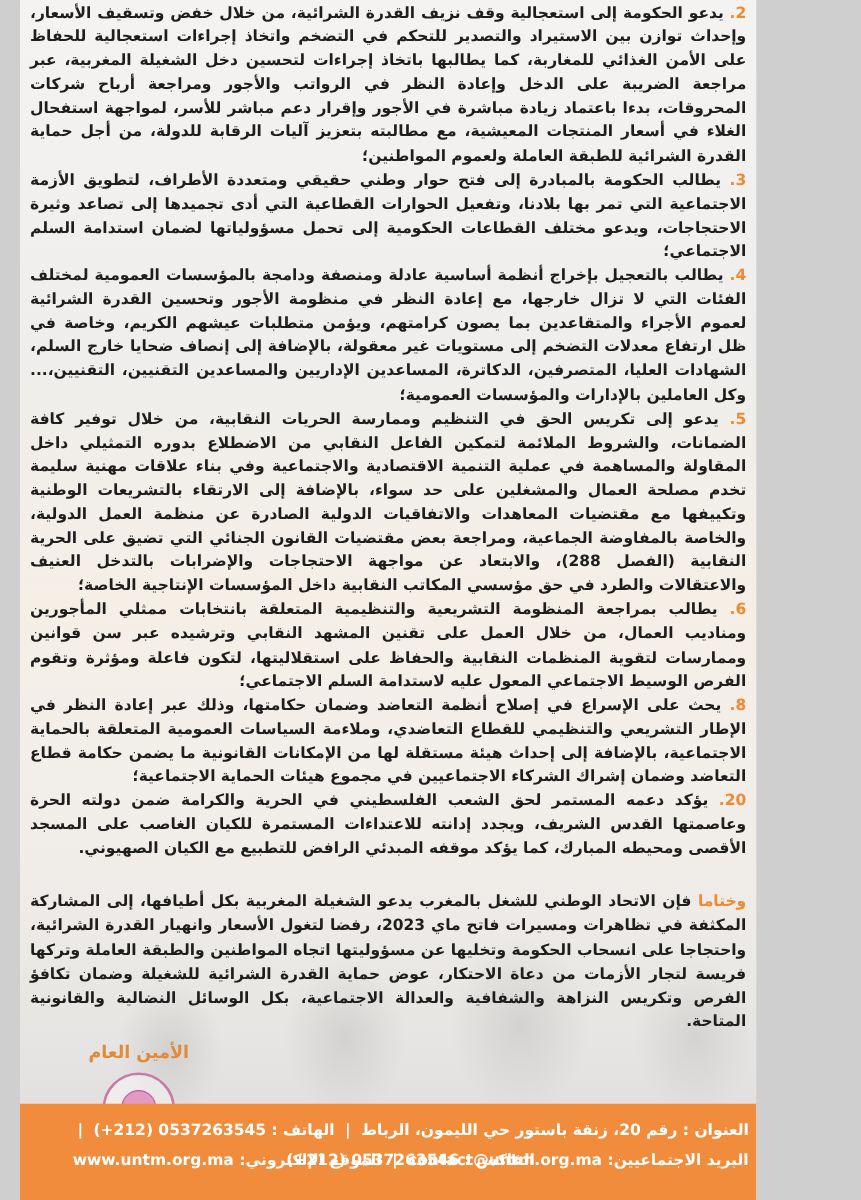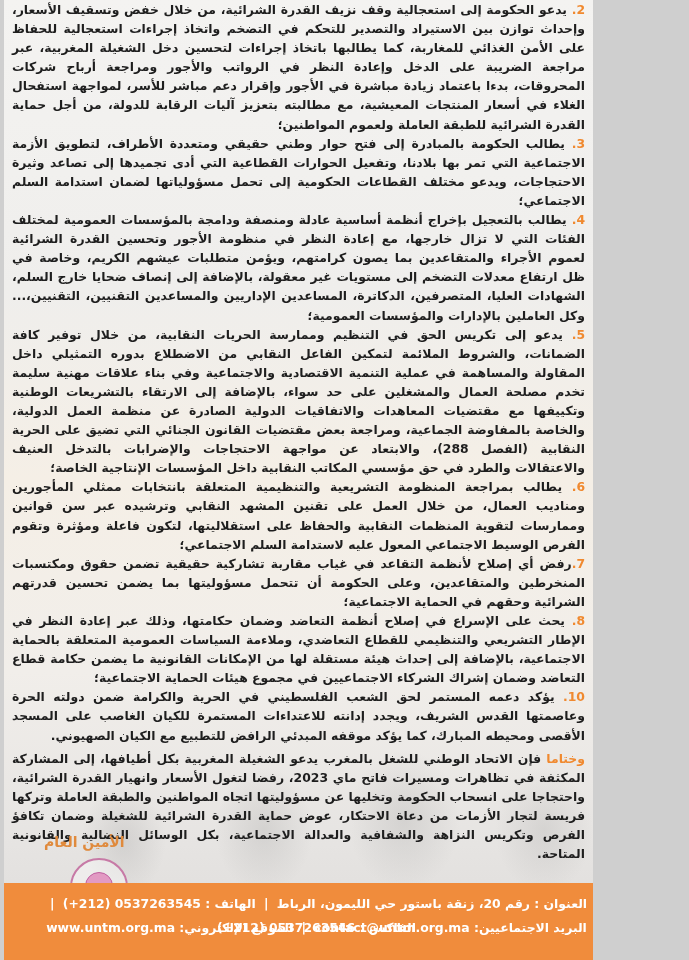--- a/index.html
+++ b/index.html
@@ -2,21 +2,21 @@
 <html><head>
 <meta charset="utf-8">
 <style>
   html, body { margin: 0; padding: 0; }
   body {
     width: 689px; height: 960px; overflow: hidden;
     background: #cfcfcf;
     font-family: "DejaVu Sans", sans-serif;
   }
   .page {
-    position: absolute; left: 4px; top: 0; width: 589px; height: 960px;
+    position: absolute; left: 16px; top: 0; width: 589px; height: 960px;
     background: linear-gradient(180deg, #f4f3f1 0%, #efeeec 30%, #f5efe6 50%, #f1eeea 70%, #e6e4e2 88%, #dcdad8 100%);
     overflow: hidden;
     text-decoration: underline;
   }
   .bg-crowd {
     position: absolute; left: 0; right: 0; bottom: 70px; height: 210px;
     background:
       radial-gradient(ellipse 60px 80px at 120px 160px, rgba(120,120,120,0.18), transparent 70%),
       radial-gradient(ellipse 70px 90px at 260px 150px, rgba(110,110,110,0.16), transparent 70%),
       radial-gradient(ellipse 80px 100px at 400px 140px, rgba(110,110,110,0.16), transparent 70%),
@@ -25,25 +25,25 @@
     pointer-events: none;
   }
   .content {
     position: absolute; left: 8px; right: 8px; top: 0;
     direction: rtl; text-align: justify;
     font-size: 12.4px; line-height: 19.1px; font-weight: bold;
     color: #1e1e1e;
   }
   .item { margin: 0; }
   .num { color: #f0892f; font-weight: bold; }
-  .closing { margin-top: 4px; }
+  .closing { margin-top: 24px; }
   .closing .lead { color: #f0892f; }
   .signature {
     position: absolute; left: 40px; top: 834px; width: 110px;
-    text-align: left; direction: rtl;
+    text-align: center; direction: rtl;
   }
   .sig-title { color: #e08a3c; font-size: 14px; font-weight: bold; }
   .stamp {
     margin: 8px auto 0; width: 54px; height: 54px; border-radius: 50%;
     border: 2px solid #c77aa6; position: relative;
     background: rgba(255,255,255,0.4);
   }
   .stamp-inner {
     position: absolute; left: 13px; top: 12px; width: 26px; height: 26px;
     border-radius: 50%; background: #e29ac3; border: 1px solid #c060a0;
@@ -62,23 +62,22 @@
 
 <div class="page">
   <div class="bg-crowd"></div>
 
   <div class="content">
     <p class="item"><span class="num">2.</span><span> يدعو الحكومة إلى استعجالية وقف نزيف القدرة الشرائية، من خلال خفض وتسقيف الأسعار، وإحداث توازن بين الاستيراد والتصدير للتحكم في التضخم واتخاذ إجراءات استعجالية للحفاظ على الأمن الغذائي للمغاربة، كما يطالبها باتخاذ إجراءات لتحسين دخل الشغيلة المغربية، عبر مراجعة الضريبة على الدخل وإعادة النظر في الرواتب والأجور ومراجعة أرباح شركات المحروقات، بدءا باعتماد زيادة مباشرة في الأجور وإقرار دعم مباشر للأسر، لمواجهة استفحال الغلاء في أسعار المنتجات المعيشية، مع مطالبته بتعزيز آليات الرقابة للدولة، من أجل حماية القدرة الشرائية للطبقة العاملة ولعموم المواطنين؛</span></p>
     <p class="item"><span class="num">3.</span><span> يطالب الحكومة بالمبادرة إلى فتح حوار وطني حقيقي ومتعددة الأطراف، لتطويق الأزمة الاجتماعية التي تمر بها بلادنا، وتفعيل الحوارات القطاعية التي أدى تجميدها إلى تصاعد وثيرة الاحتجاجات، ويدعو مختلف القطاعات الحكومية إلى تحمل مسؤولياتها لضمان استدامة السلم الاجتماعي؛</span></p>
     <p class="item"><span class="num">4.</span><span> يطالب بالتعجيل بإخراج أنظمة أساسية عادلة ومنصفة ودامجة بالمؤسسات العمومية لمختلف الفئات التي لا تزال خارجها، مع إعادة النظر في منظومة الأجور وتحسين القدرة الشرائية لعموم الأجراء والمتقاعدين بما يصون كرامتهم، ويؤمن متطلبات عيشهم الكريم، وخاصة في ظل ارتفاع معدلات التضخم إلى مستويات غير معقولة، بالإضافة إلى إنصاف ضحايا خارج السلم، الشهادات العليا، المتصرفين، الدكاترة، المساعدين الإداريين والمساعدين التقنيين، التقنيين،... وكل العاملين بالإدارات والمؤسسات العمومية؛</span></p>
     <p class="item"><span class="num">5.</span><span> يدعو إلى تكريس الحق في التنظيم وممارسة الحريات النقابية، من خلال توفير كافة الضمانات، والشروط الملائمة لتمكين الفاعل النقابي من الاضطلاع بدوره التمثيلي داخل المقاولة والمساهمة في عملية التنمية الاقتصادية والاجتماعية وفي بناء علاقات مهنية سليمة تخدم مصلحة العمال والمشغلين على حد سواء، بالإضافة إلى الارتقاء بالتشريعات الوطنية وتكييفها مع مقتضيات المعاهدات والاتفاقيات الدولية الصادرة عن منظمة العمل الدولية، والخاصة بالمفاوضة الجماعية، ومراجعة بعض مقتضيات القانون الجنائي التي تضيق على الحرية النقابية (الفصل 288)، والابتعاد عن مواجهة الاحتجاجات والإضرابات بالتدخل العنيف والاعتقالات والطرد في حق مؤسسي المكاتب النقابية داخل المؤسسات الإنتاجية الخاصة؛</span></p>
     <p class="item"><span class="num">6.</span><span> يطالب بمراجعة المنظومة التشريعية والتنظيمية المتعلقة بانتخابات ممثلي المأجورين ومناديب العمال، من خلال العمل على تقنين المشهد النقابي وترشيده عبر سن قوانين وممارسات لتقوية المنظمات النقابية والحفاظ على استقلاليتها، لتكون فاعلة ومؤثرة وتقوم الفرص الوسيط الاجتماعي المعول عليه لاستدامة السلم الاجتماعي؛</span></p>
-    <p class="item"><span class="num">7.</span><span>رفض أي إصلاح لأنظمة التقاعد في غياب مقاربة تشاركية حقيقية تضمن حقوق ومكتسبات المنخرطين والمتقاعدين، وعلى الحكومة أن تتحمل مسؤوليتها بما يضمن تحسين قدرتهم الشرائية وحقهم في الحماية الاجتماعية؛</span></p>
     <p class="item"><span class="num">8.</span><span> يحث على الإسراع في إصلاح أنظمة التعاضد وضمان حكامتها، وذلك عبر إعادة النظر في الإطار التشريعي والتنظيمي للقطاع التعاضدي، وملاءمة السياسات العمومية المتعلقة بالحماية الاجتماعية، بالإضافة إلى إحداث هيئة مستقلة لها من الإمكانات القانونية ما يضمن حكامة قطاع التعاضد وضمان إشراك الشركاء الاجتماعيين في مجموع هيئات الحماية الاجتماعية؛</span></p>
-    <p class="item"><span class="num">10.</span><span> يؤكد دعمه المستمر لحق الشعب الفلسطيني في الحرية والكرامة ضمن دولته الحرة وعاصمتها القدس الشريف، ويجدد إدانته للاعتداءات المستمرة للكيان الغاصب على المسجد الأقصى ومحيطه المبارك، كما يؤكد موقفه المبدئي الرافض للتطبيع مع الكيان الصهيوني.</span></p>
+    <p class="item"><span class="num">20.</span><span> يؤكد دعمه المستمر لحق الشعب الفلسطيني في الحرية والكرامة ضمن دولته الحرة وعاصمتها القدس الشريف، ويجدد إدانته للاعتداءات المستمرة للكيان الغاصب على المسجد الأقصى ومحيطه المبارك، كما يؤكد موقفه المبدئي الرافض للتطبيع مع الكيان الصهيوني.</span></p>
 
     <p class="item closing"><span class="lead">وختاما</span><span> فإن الاتحاد الوطني للشغل بالمغرب يدعو الشغيلة المغربية بكل أطيافها، إلى المشاركة المكثفة في تظاهرات ومسيرات فاتح ماي 2023، رفضا لتغول الأسعار وانهيار القدرة الشرائية، واحتجاجا على انسحاب الحكومة وتخليها عن مسؤوليتها اتجاه المواطنين والطبقة العاملة وتركها فريسة لتجار الأزمات من دعاة الاحتكار، عوض حماية القدرة الشرائية للشغيلة وضمان تكافؤ الفرص وتكريس النزاهة والشفافية والعدالة الاجتماعية، بكل الوسائل النضالية والقانونية المتاحة.</span></p>
   </div>
 
   <div class="signature">
     <div class="sig-title">الأمين العام</div>
     <div class="stamp">
       <div class="stamp-inner"></div>
     </div>
   </div>

